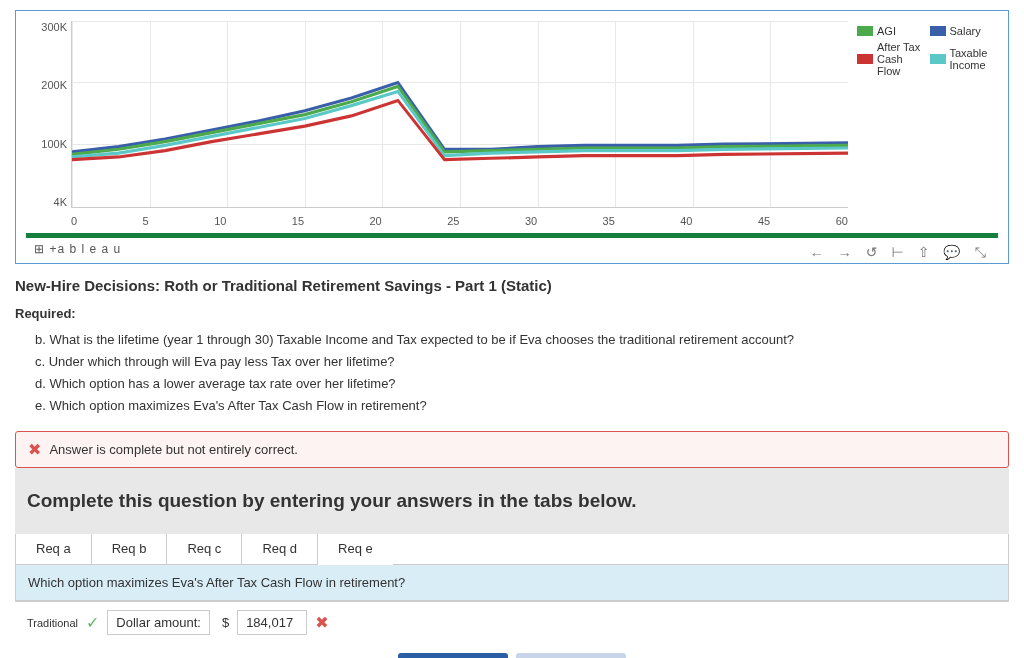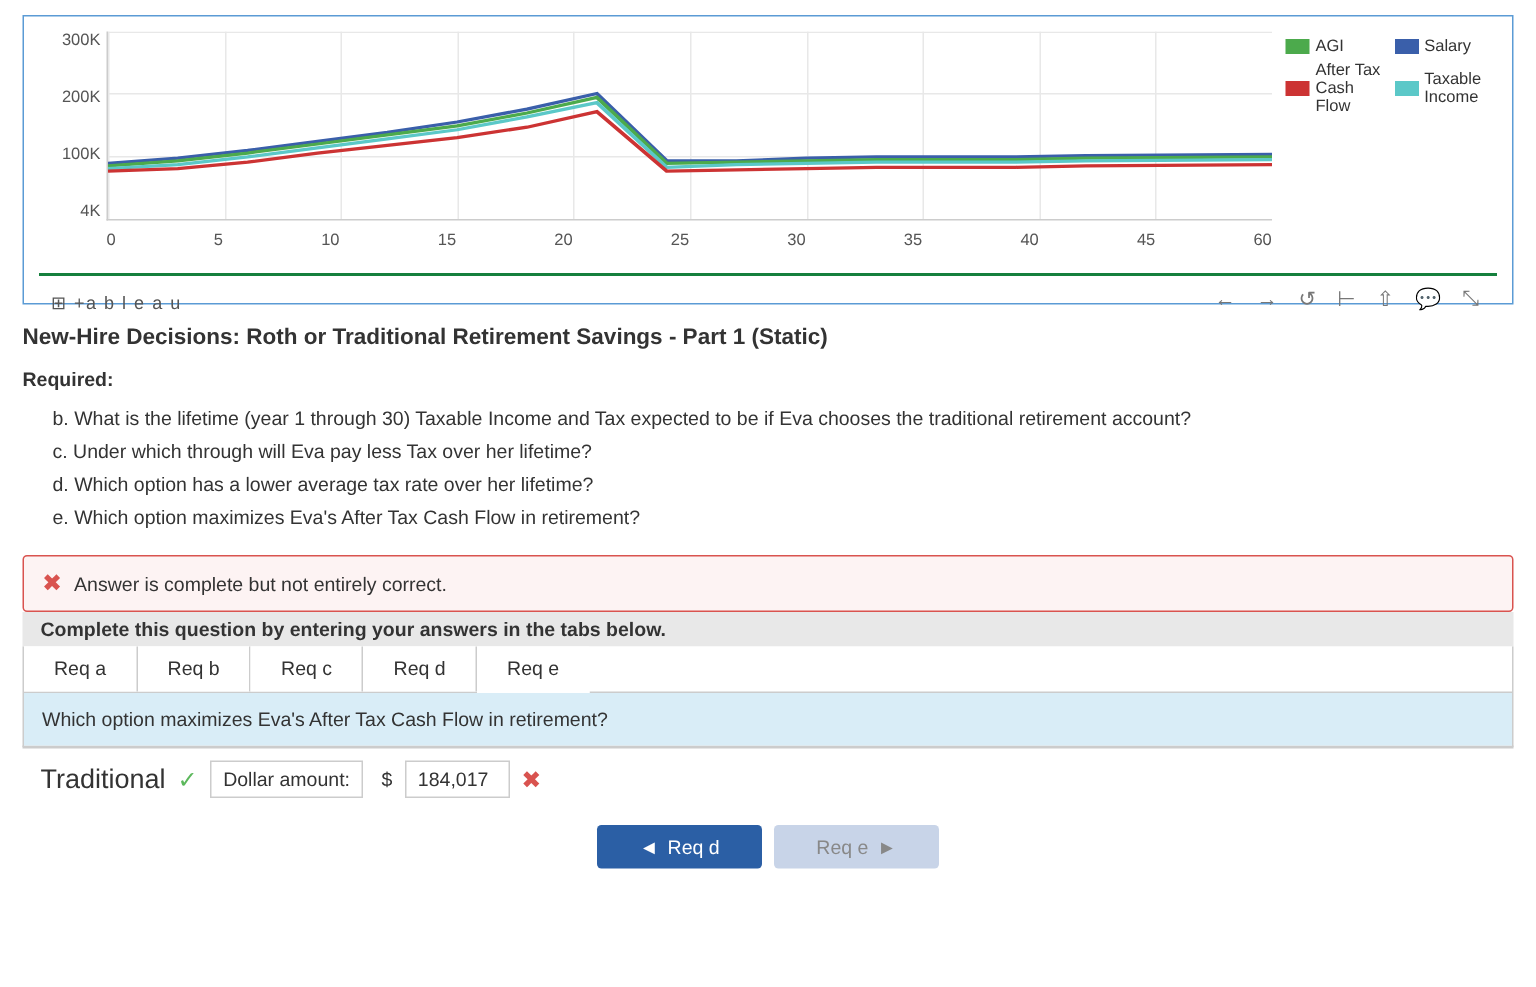--- a/index.html
+++ b/index.html
@@ -11,21 +11,21 @@
       width: 1024px;
       min-height: 658px;
     }
 
     
     .chart-container {
       border: 1.5px solid #5b9bd5;
       margin: 10px 15px 8px 15px;
       background: #fff;
       position: relative;
-      height: 193px;
+      height: 254px;
       padding: 10px 10px 30px 10px;
     }
 
     .chart-inner {
       position: relative;
       width: 100%;
       height: 100%;
     }
 
     .chart-y-axis {
@@ -88,28 +88,28 @@
     }
 
     .legend-color {
       width: 16px;
       height: 10px;
       display: inline-block;
       flex-shrink: 0;
     }
 
     .tableau-toolbar {
-      border-top: 2px solid #15803d;
+      border-top: 5px solid #15803d;
       padding: 4px 8px;
       display: flex;
-      align-items: flex-end;
+      align-items: flex-start;
       gap: 6px;
       font-size: 12px;
       color: #555;
-      margin-top: 10px;
+      margin-top: 0;
     }
 
     .tableau-logo {
       font-size: 12px;
       color: #555;
       letter-spacing: 1px;
     }
 
     .toolbar-spacer { flex: 1; }
 
@@ -161,23 +161,23 @@
 
     .alert-icon {
       color: #d9534f;
       font-size: 16px;
       flex-shrink: 0;
     }
 
     
     .instruction-box {
       background: #e8e8e8;
-      padding: 4px 12px;
+      padding: 22px 12px;
       font-weight: bold;
-      font-size: 13px;
+      font-size: 19px;
       margin-bottom: 0;
     }
 
     
     .tabs-wrapper {
       border: 1px solid #ccc;
       border-top: none;
       margin-bottom: 0;
     }
 
@@ -218,21 +218,21 @@
     .answer-row {
       display: flex;
       align-items: center;
       gap: 8px;
       padding: 8px 12px;
       background: #fff;
       border-top: 1px solid #ccc;
     }
 
     .answer-label {
-      font-size: 18px;
+      font-size: 11px;
     }
 
     .check-icon {
       color: #5cb85c;
       font-size: 16px;
     }
 
     .dollar-label {
       background: #fff;
       border: 1px solid #ccc;

